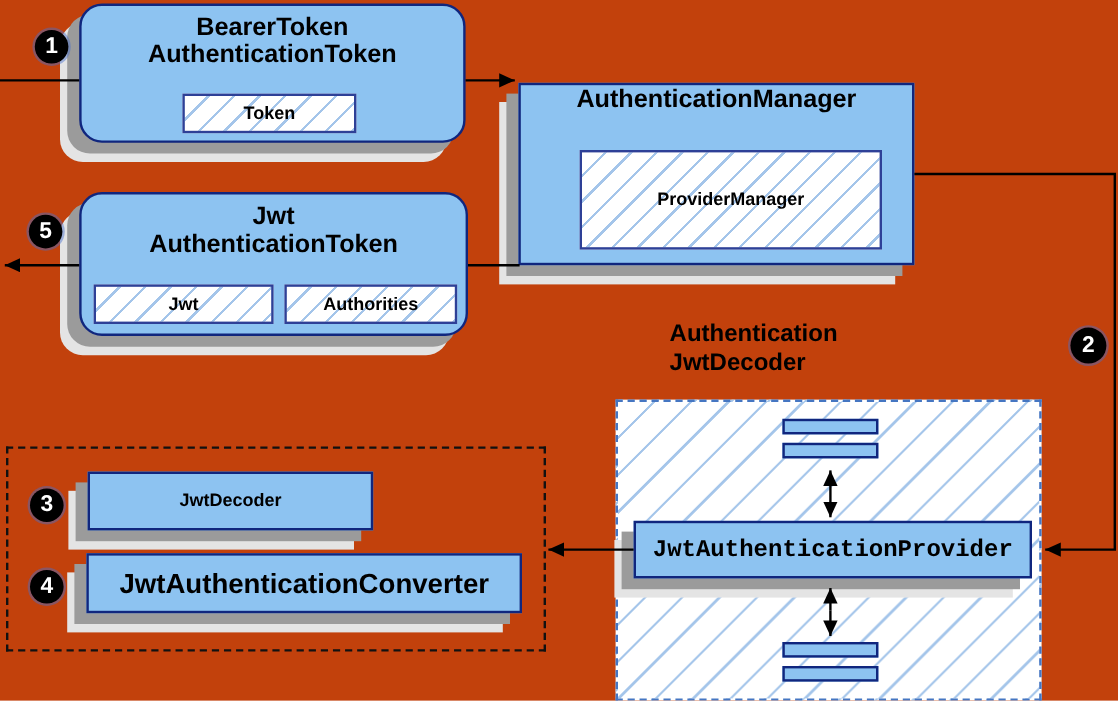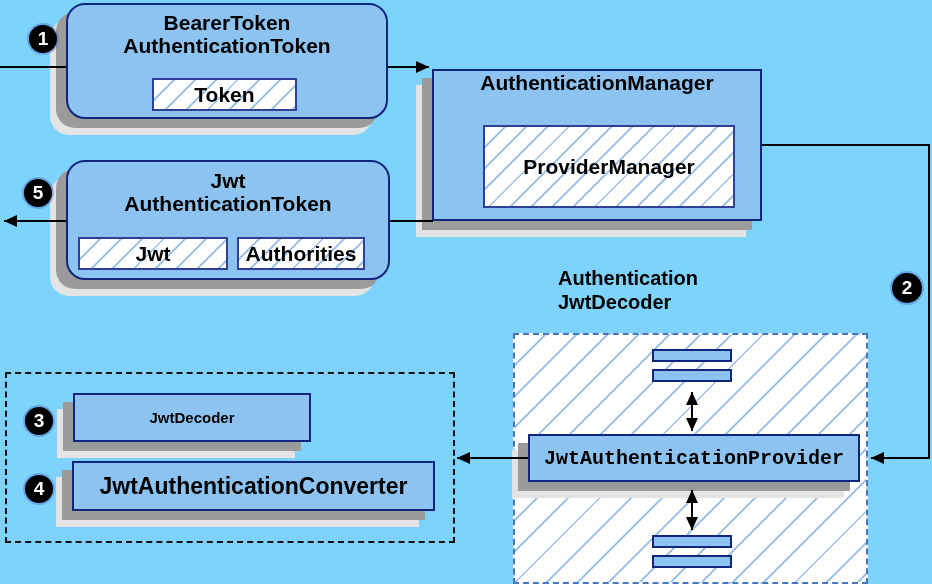--- a/index.html
+++ b/index.html
@@ -5,21 +5,21 @@
   html, body {
     margin: 0;
     padding: 0;
     background: #ffffff;
     font-family: "Liberation Sans", "DejaVu Sans", sans-serif;
   }
   .canvas {
     position: relative;
     width: 932px;
     height: 584px;
-    background: #7dd3fc;
+    background: #c2410c;
     overflow: hidden;
     color: #000;
   }
 
   
   .node {
     position: absolute;
     box-sizing: border-box;
     background: #8dc3f1;
     border: 2px solid #10267e;
@@ -42,21 +42,21 @@
     position: absolute;
     box-sizing: border-box;
     background-color: #ffffff;
     background-image: repeating-linear-gradient(135deg,
       rgba(255,255,255,0) 0px, rgba(255,255,255,0) 13px,
       #a4c5ea 13px, #a4c5ea 15px);
     border: 2px solid #2e4097;
     display: flex;
     align-items: center;
     justify-content: center;
-    font-size: 21px;
+    font-size: 15px;
     font-weight: bold;
     z-index: 3;
   }
 
   
   .providers-area {
     position: absolute;
     box-sizing: border-box;
     border: 2px dashed #4576c2;
     background-color: #ffffff;
@@ -156,21 +156,21 @@
   </div>
   <div class="field" style="left:152px; top:78px; width:145px; height:33px;">Token</div>
 
   <div class="node rounded shadow" style="left:66px; top:160px; width:324px; height:120px;">
     <div class="title" style="padding-top:7px;">
       <div>Jwt</div>
       <div>AuthenticationToken</div>
     </div>
   </div>
   <div class="field" style="left:78px; top:237px; width:150px; height:33px;">Jwt</div>
-  <div class="field" style="left:237px; top:237px; width:128px; height:33px;">Authorities</div>
+  <div class="field" style="left:237px; top:237px; width:144px; height:33px;">Authorities</div>
 
   <div class="node shadow" style="left:432px; top:69px; width:330px; height:152px;">
     <div class="title" style="">AuthenticationManager</div>
   </div>
   <div class="field" style="left:483px; top:125px; width:252px; height:83px;">ProviderManager</div>
 
   <div class="group-label" style="left:558px; top:266px; width:264px;">
     <div>Authentication</div>
     <div>JwtDecoder</div>
   </div>

